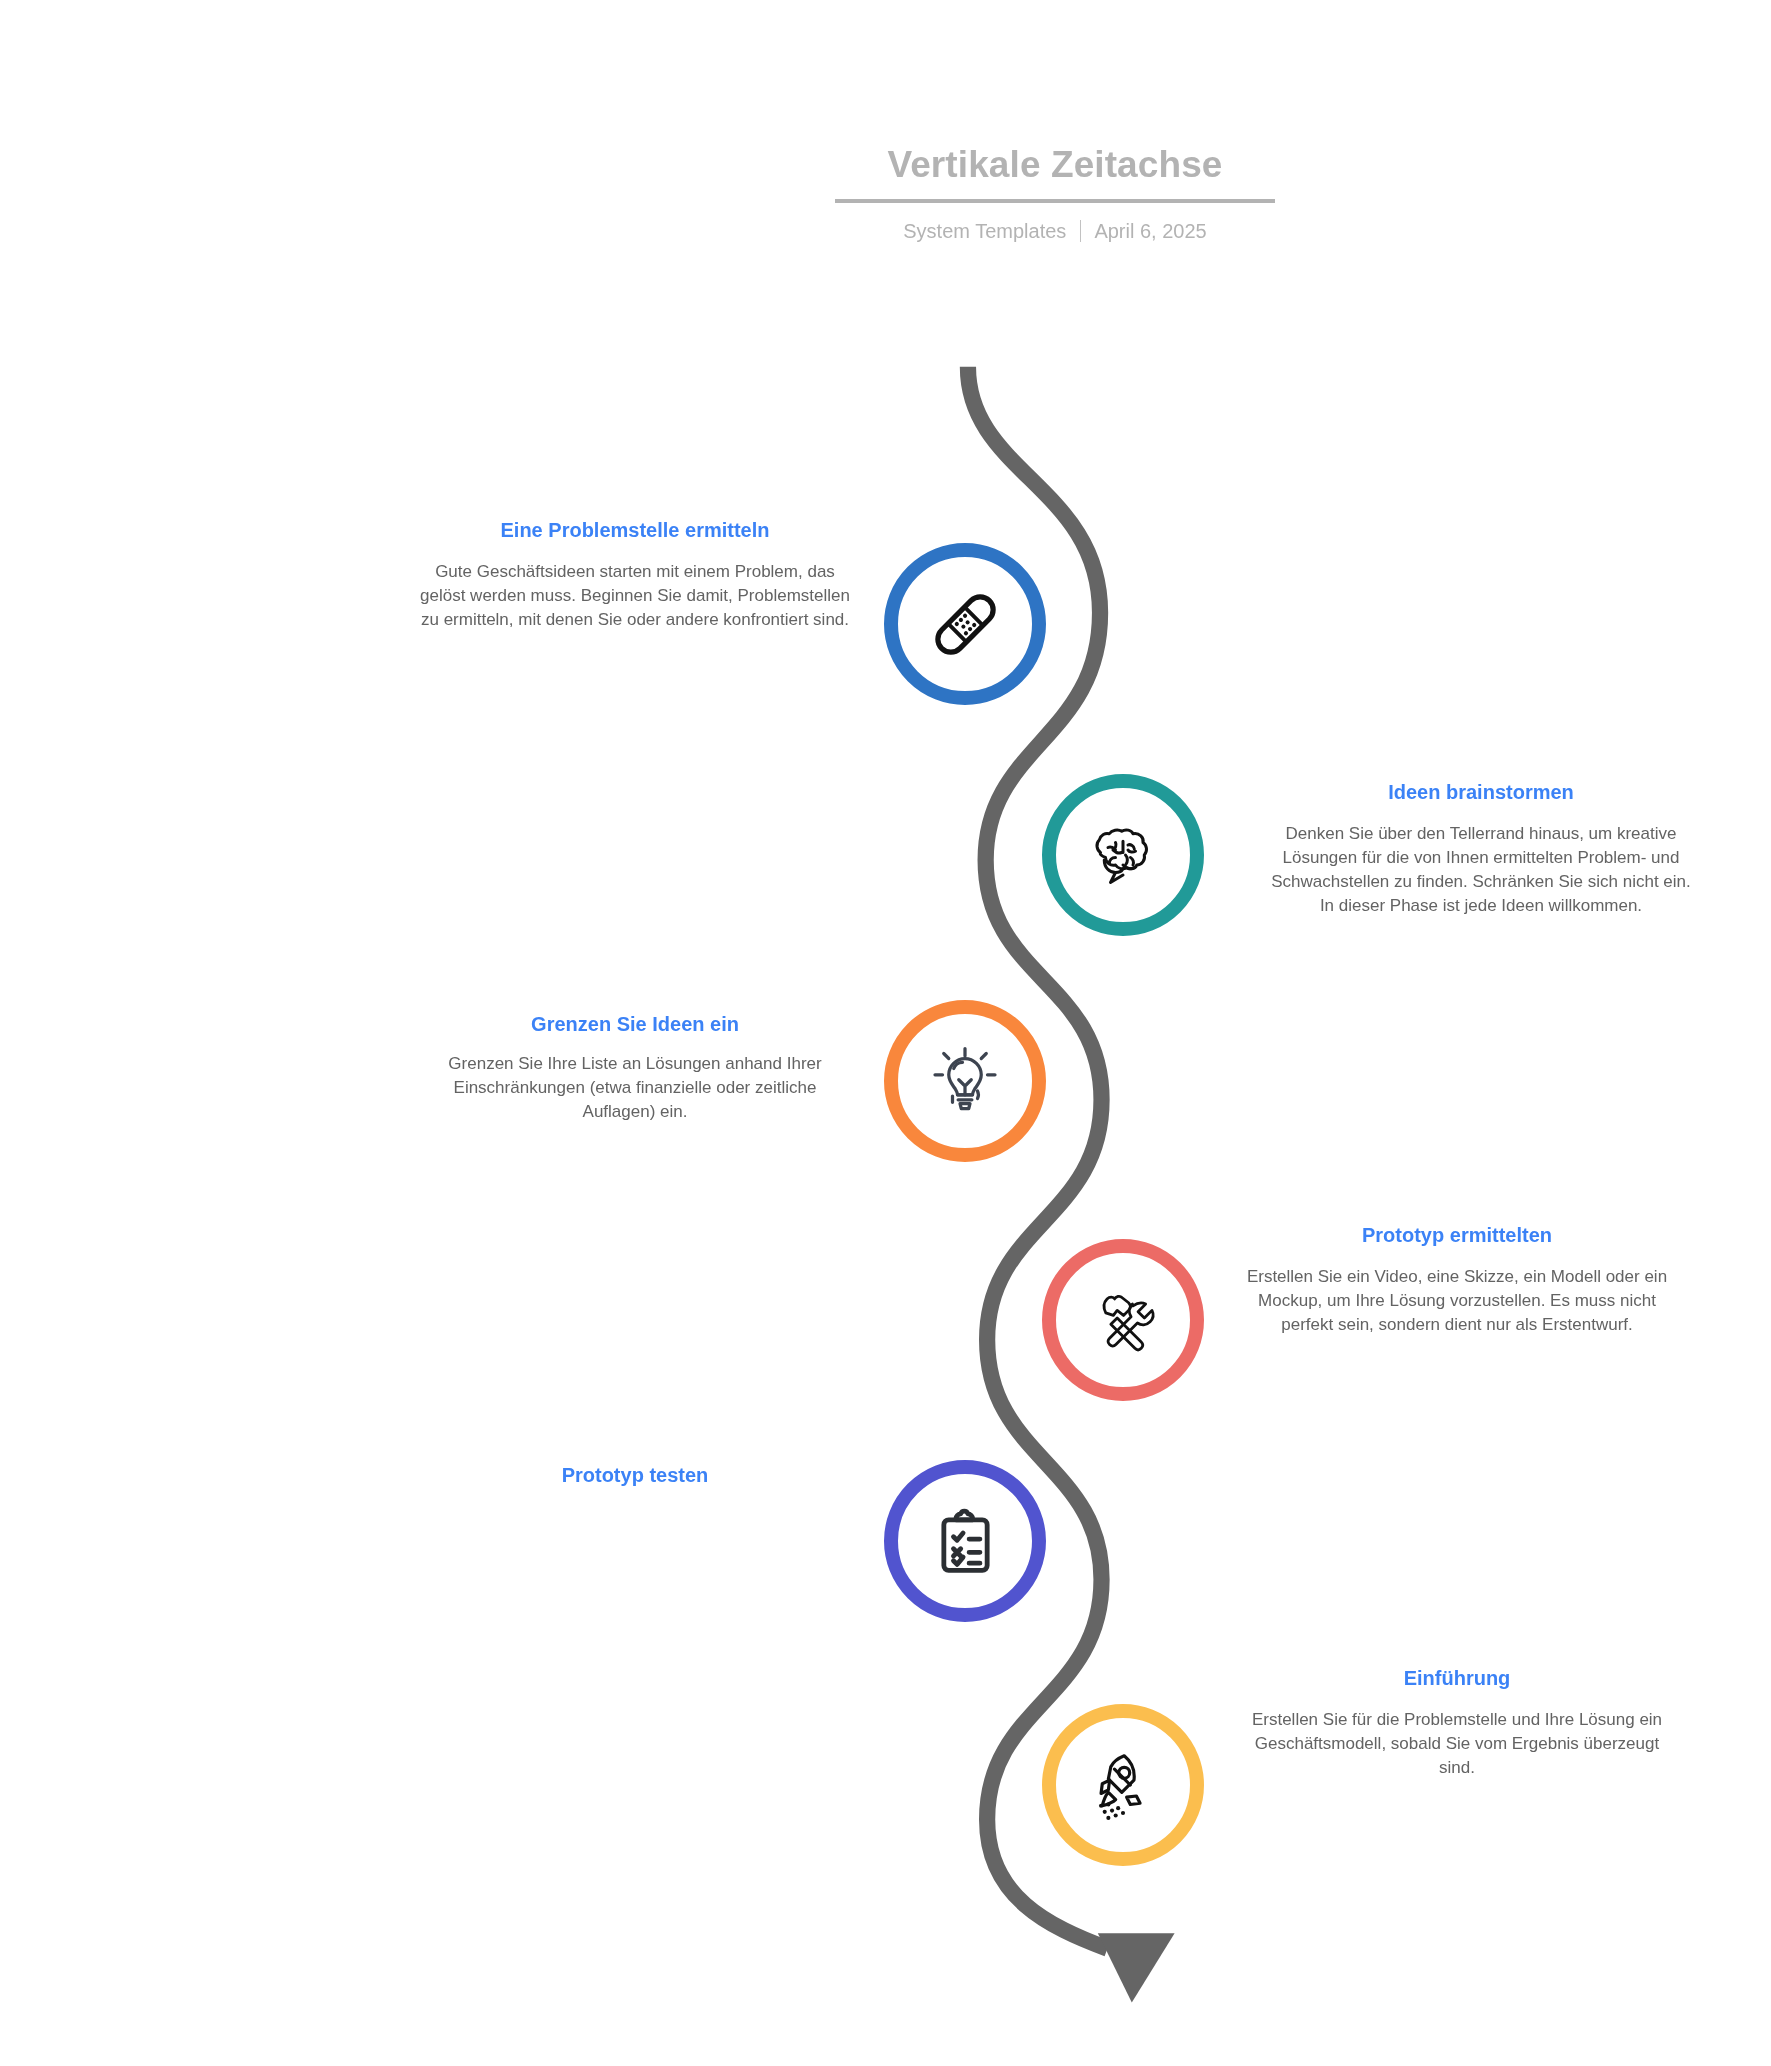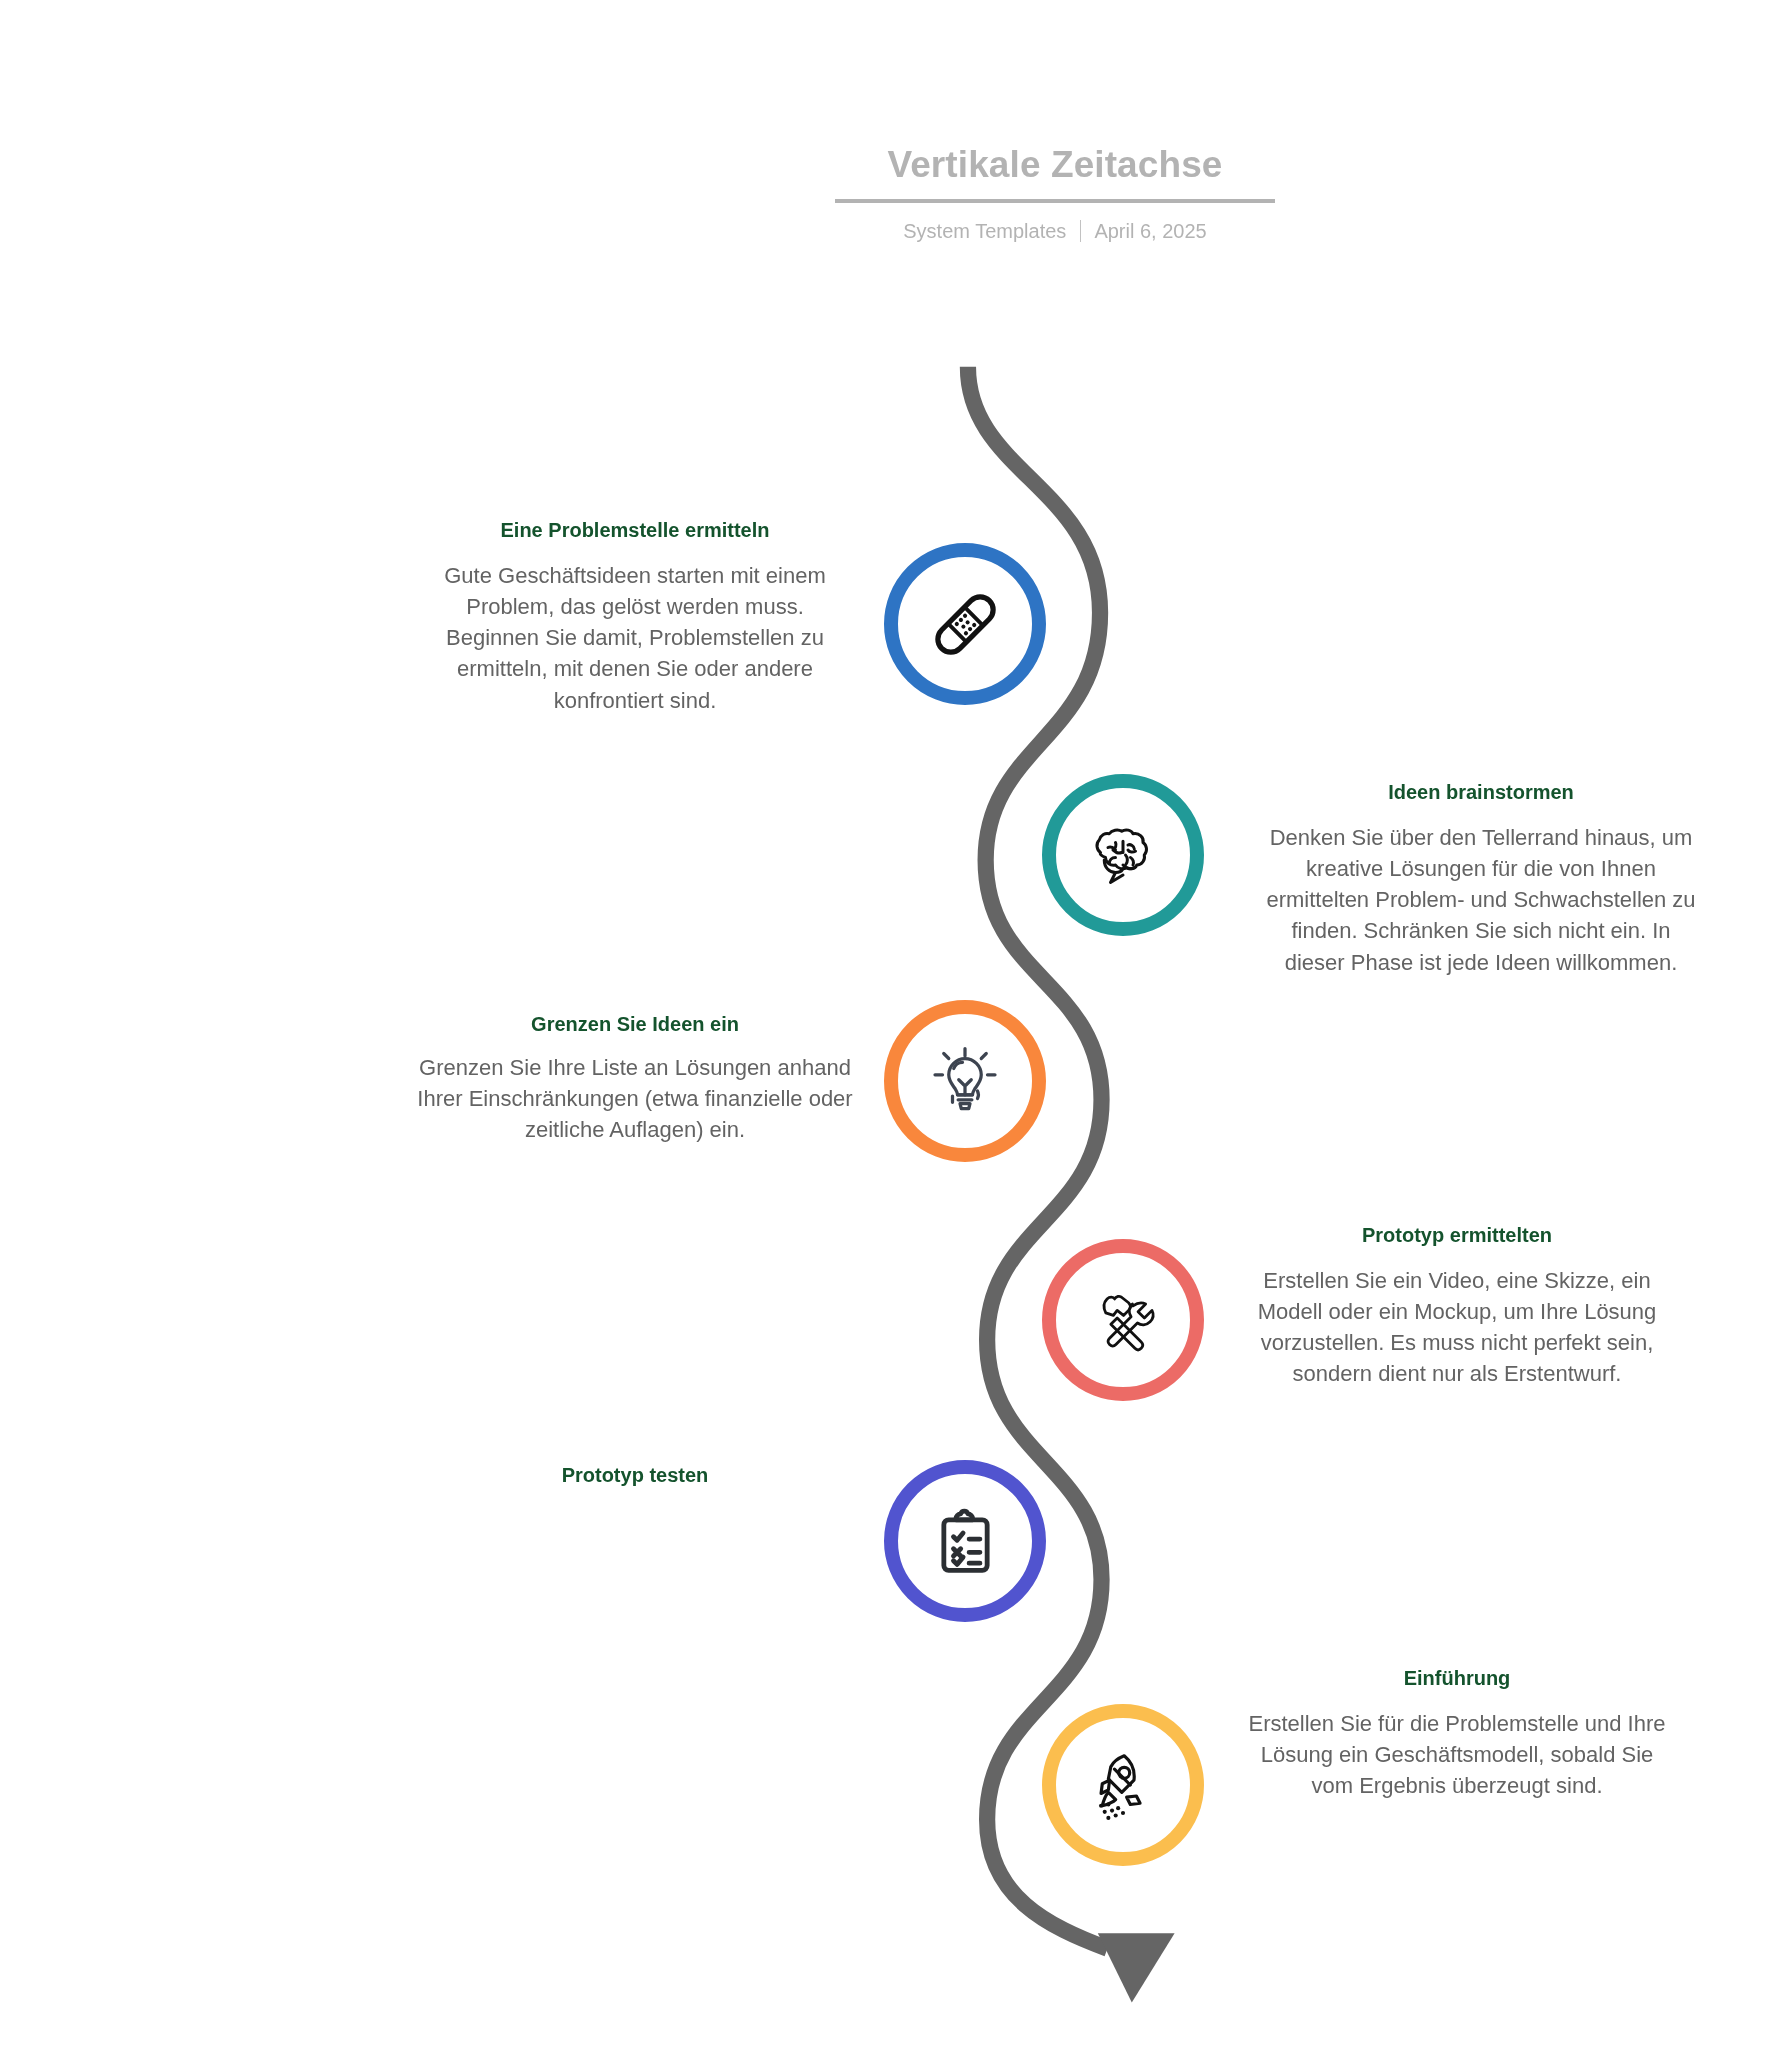--- a/index.html
+++ b/index.html
@@ -77,26 +77,26 @@
   
   .step-text {
     position: absolute;
     width: 436px;
   }
   .step-text.left  { text-align: center; }
   .step-text.right { text-align: center; }
   .step-title {
     font-size: 20px;
     font-weight: bold;
-    color: #14532d;
+    color: #3b82f6;
     line-height: 1.33;
   }
   .step-body {
     margin-top: 16px;
-    font-size: 22px;
+    font-size: 17px;
     color: #636363;
     line-height: 1.42;
   }
   .step-text.tight .step-body { margin-top: 14px; }
 </style>
 </head>
 <body>
 
 <div id="header">
   <div id="header-title">Vertikale Zeitachse</div>

